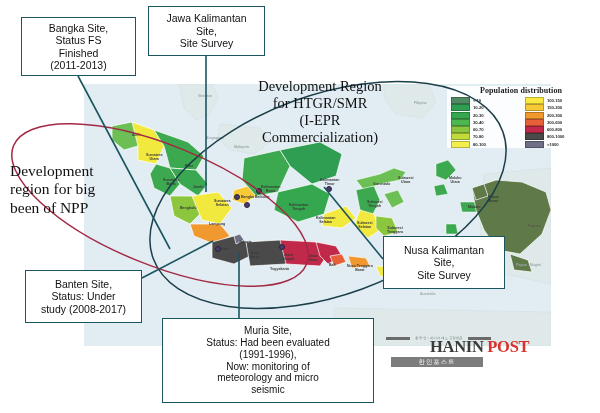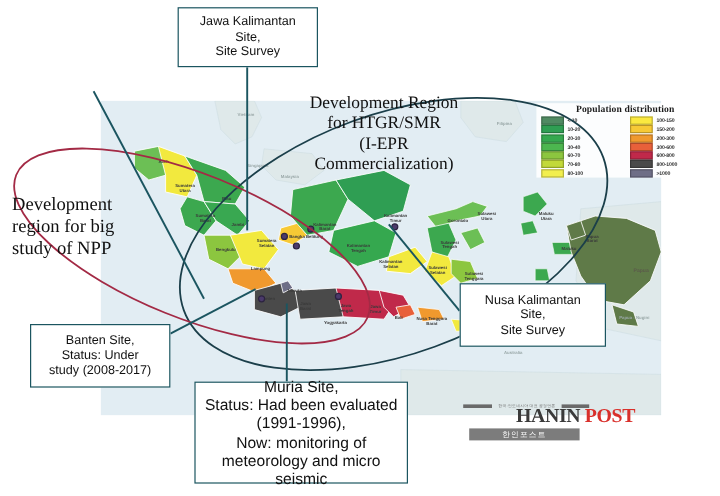--- a/index.html
+++ b/index.html
@@ -31,21 +31,21 @@
   #region-htgr{left:222px;top:78px;width:196px;text-align:center;font-size:14.5px;}
   #region-npp{left:10px;top:162px;width:140px;text-align:left;font-size:15.5px;}
 
   
   .callout{position:absolute;background:#ffffff;border:1.6px solid #1b5560;box-sizing:border-box;display:flex;align-items:center;justify-content:center;text-align:center;color:#111111;font-family:"Liberation Sans",sans-serif;line-height:1.18;}
   .callout span{display:block;width:100%;padding:0 3px;white-space:pre-line;}
   #callout-bangka{left:21px;top:17px;width:115px;height:59px;font-size:10.5px;}
   #callout-westkal{left:148px;top:6px;width:117px;height:50px;font-size:10.5px;}
   #callout-eastkal{left:383px;top:236px;width:122px;height:53px;font-size:10.5px;}
   #callout-banten{left:25px;top:270px;width:117px;height:53px;font-size:10.5px;}
-  #callout-muria{left:162px;top:318px;width:178px;height:85px;font-size:13px;}
+  #callout-muria{left:162px;top:318px;width:212px;height:85px;font-size:10px;}
 
   
   #watermark{position:absolute;left:386px;top:337px;width:105px;height:31px;}
   #wm-top{position:absolute;left:0;top:0;width:105px;height:3px;}
   #wm-top .bar{position:absolute;top:0;height:3px;background:#6a6a6a;}
   #wm-kicker{position:absolute;left:26px;top:-1px;width:54px;text-align:center;font-size:3.2px;color:#6a6a6a;letter-spacing:.2px;white-space:nowrap;}
   #wm-main{position:absolute;left:0;top:2px;width:105px;font-family:"Liberation Serif",serif;font-weight:bold;font-size:16.5px;letter-spacing:-.3px;line-height:1;white-space:nowrap;margin-left:44px;}
   #wm-hanin{color:#3a3a3a;}
   #wm-post{color:#d9302b;}
   #wm-kobox{position:absolute;left:5px;top:20px;width:92px;height:10px;background:#7c7c7c;}
@@ -262,22 +262,28 @@
     <line x1="142" y1="278" x2="213" y2="241" stroke="#1b5560" stroke-width="1.6"></line>
     <line x1="239" y1="318" x2="239" y2="253" stroke="#1b5560" stroke-width="1.6"></line>
   </svg>
 
   <div class="regiontext" id="region-htgr" style="white-space:pre-line;">Development Region
 for HTGR/SMR
 (I-EPR
 Commercialization)</div>
   <div class="regiontext" id="region-npp" style="white-space:pre-line;">Development
 region for big
-study of NPP</div>
-
+been of NPP</div>
+
+  <div class="callout" id="callout-bangka">
+    <span>Bangka Site,
+Status FS
+Finished
+(2011-2013)</span>
+  </div>
   <div class="callout" id="callout-westkal">
     <span>Jawa Kalimantan
 Site,
 Site Survey</span>
   </div>
   <div class="callout" id="callout-eastkal">
     <span>Nusa Kalimantan
 Site,
 Site Survey</span>
   </div>

